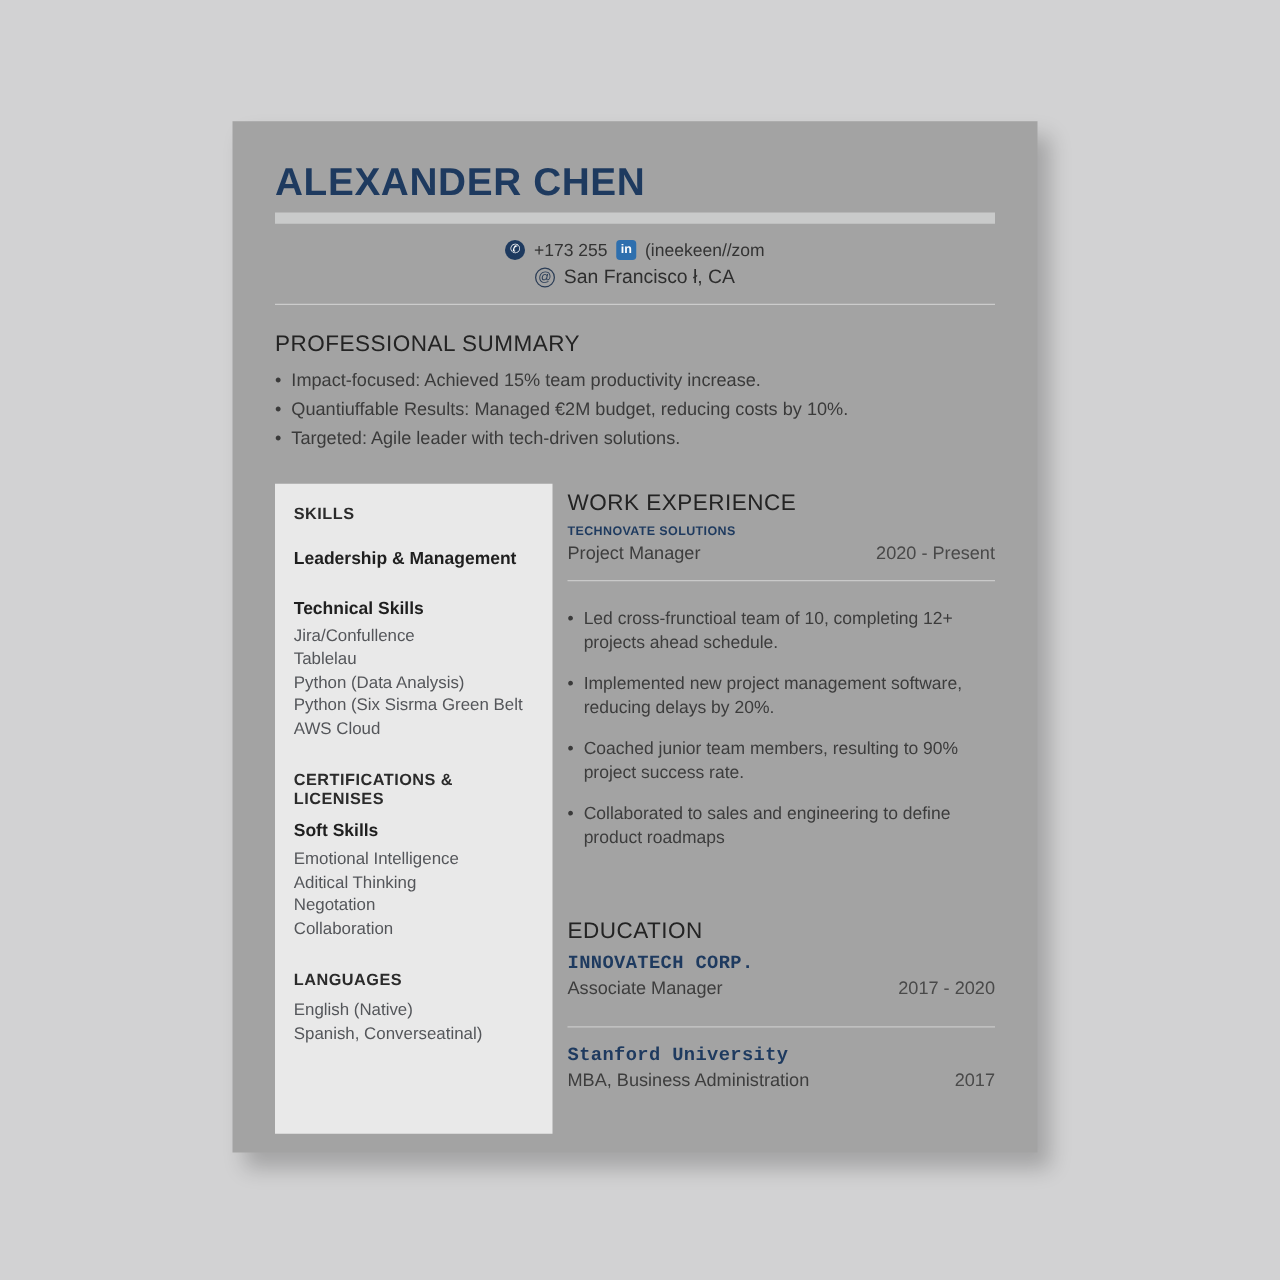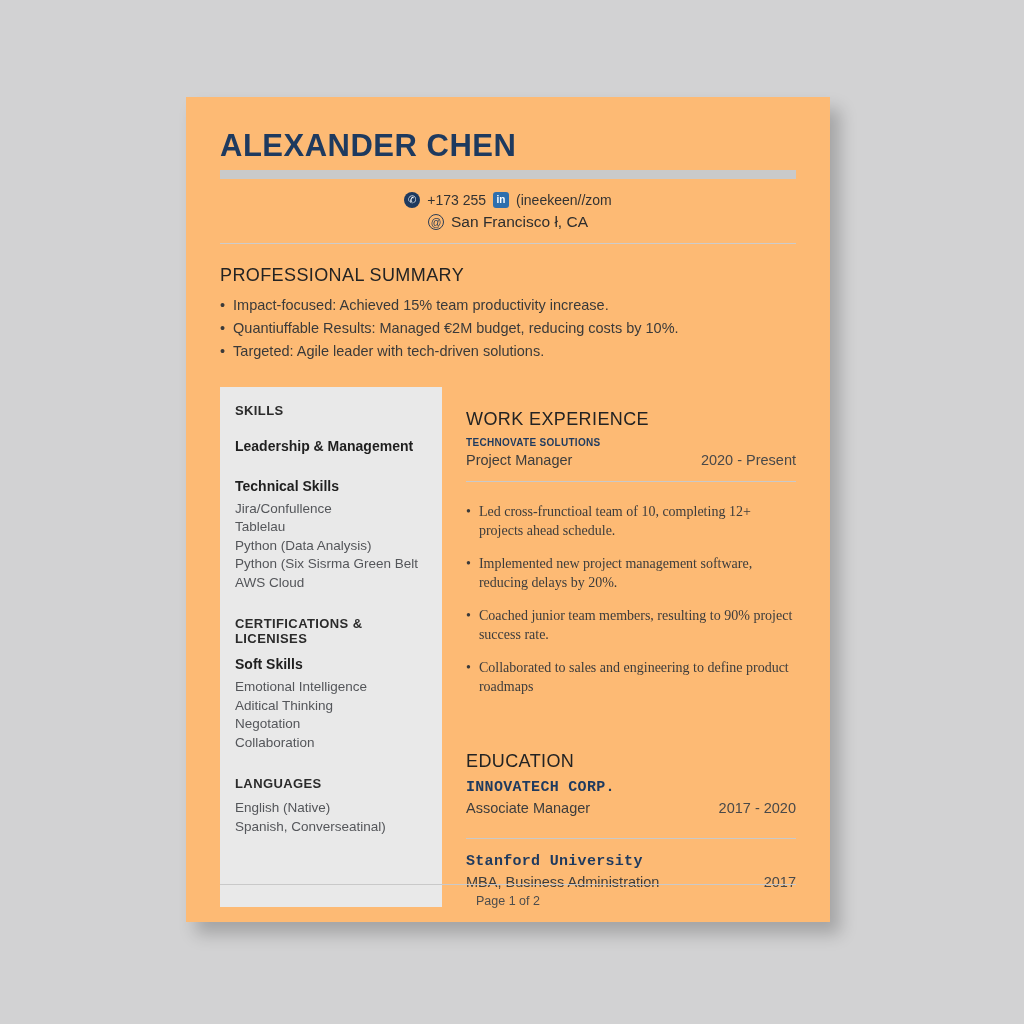--- a/index.html
+++ b/index.html
@@ -5,21 +5,21 @@
   html,body{margin:0;padding:0;}
   body{
     width:1024px;height:1024px;
     background:#d2d2d3;
     font-family:"Liberation Sans", sans-serif;
     -webkit-font-smoothing:antialiased;
   }
   .canvas{position:relative;width:1024px;height:1024px;overflow:hidden;}
   .page{
     position:absolute;left:186px;top:97px;width:644px;height:825px;
-    background:#fdba74;
+    background:#a3a3a3;
     box-shadow:10px 12px 16px rgba(0,0,0,0.22);
     box-sizing:border-box;
     padding:33px 34px 0 34px;
   }
   
   .name{
     margin:0;color:#1e3a5f;font-size:31px;font-weight:bold;
     letter-spacing:0.5px;line-height:1.05;
   }
   .accent-bar{height:9px;background:#c9caca;margin-top:7px;}
@@ -34,38 +34,38 @@
   .at-icon{width:14px;height:14px;border-radius:50%;border:1.6px solid #2a3c55;color:#2a3c55;font-size:10.5px;}
   .at-icon::before{content:"@";}
   .hdr-divider{border:none;border-top:1px solid #cccccc;margin:11px 0 0;}
   
   .summary{margin-top:21px;}
   .sec-title{font-size:18px;font-weight:normal;color:#232323;letter-spacing:0.4px;}
   .summary-bullets{margin-top:9px;display:flex;flex-direction:column;gap:2px;}
   .b-row{display:flex;gap:8px;font-size:14.5px;color:#3a3a3a;line-height:21px;}
   .b-row::before{content:"•";color:#3a3a3a;}
   
-  .columns{display:flex;gap:24px;margin-top:25px;align-items:center;}
+  .columns{display:flex;gap:12px;margin-top:25px;align-items:flex-start;}
   .sidebar{
     width:222px;flex:0 0 222px;box-sizing:border-box;
     background:#e9e9e9;height:520px;overflow:hidden;
     padding:16px 15px;
   }
   .sb-sec{font-size:13px;font-weight:bold;color:#2b2b2b;letter-spacing:0.4px;}
   .sb-group-title{font-size:14px;font-weight:bold;color:#1f1f1f;}
   .sb-item{font-size:13.5px;color:#54565a;line-height:18.5px;}
   .mt20{margin-top:20px;} .mt24{margin-top:24px;} .mt10{margin-top:10px;}
   .mt6{margin-top:6px;} .mt8{margin-top:8px;}
   
   .main-col{flex:1;min-width:0;padding-top:5px;}
   .company{color:#1e3a5f;font-weight:bold;font-size:10px;letter-spacing:0.3px;margin-top:7px;}
   .role-row{display:flex;justify-content:space-between;align-items:baseline;font-size:14.5px;color:#3d3d3d;margin-top:4px;}
   .role-row .dates{color:#494949;}
   .thin-divider{border:none;border-top:1px solid #c9c9c9;margin:13px 0 0;}
-  .xp-bullets{margin-top:20px;display:flex;flex-direction:column;gap:13px;font-family:Liberation Serif, serif;}
+  .xp-bullets{margin-top:20px;display:flex;flex-direction:column;gap:13px;}
   .xp-bullets .b-row{font-size:14px;line-height:19.5px;color:#3c3c3c;padding-right:2px;}
   .edu{margin-top:54px;}
   .edu .company{font-size:15px;font-family:Liberation Mono, monospace;}
   .edu-divider{border:none;border-top:1px solid #c9c9c9;margin:22px 0 14px;}
   .stanford{font-size:15.5px;margin-top:0;}
   
   .footer{position:absolute;left:34px;right:34px;bottom:14px;}
   .footer-line{border:none;border-top:1px solid #c9c9c9;margin:0;}
   .footer-text{text-align:center;font-size:12.5px;color:#4d4d4d;margin-top:9px;}
 </style>
@@ -164,19 +164,15 @@
           <div class="company stanford">Stanford University</div>
           <div class="role-row">
             <span>MBA, Business Administration</span>
             <span class="dates">2017</span>
           </div>
         </div>
 
       </div>
     </div>
 
-    <div class="footer">
-      <hr class="footer-line">
-      <div class="footer-text">Page 1 of 2</div>
-    </div>
 
   </div>
 </div>
 
 </body></html>

